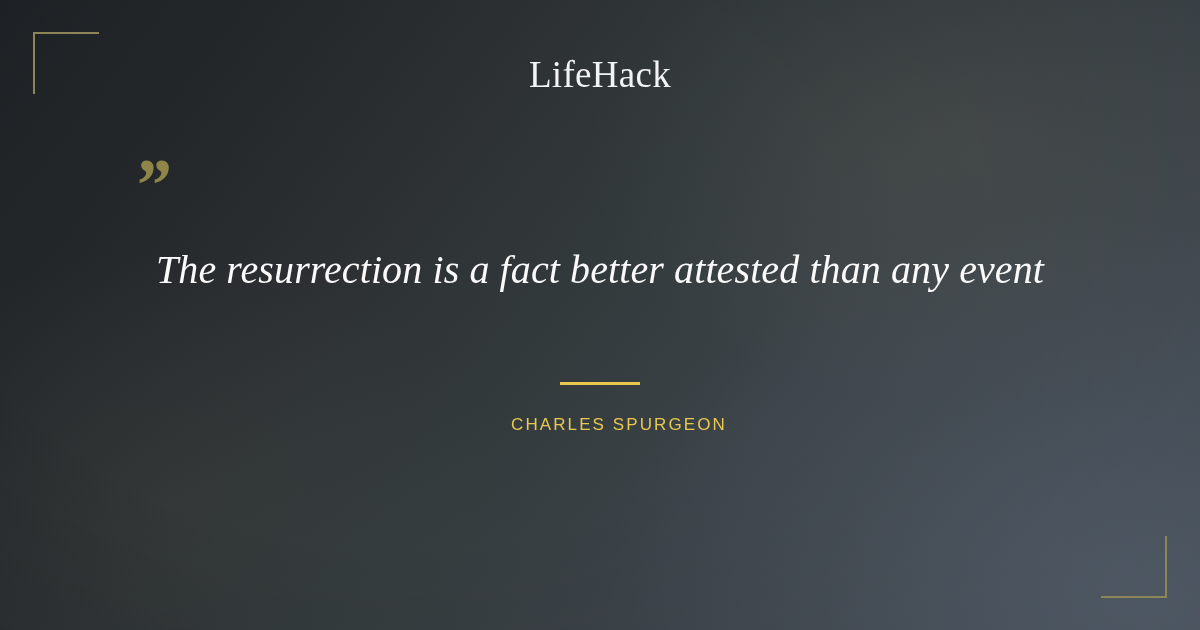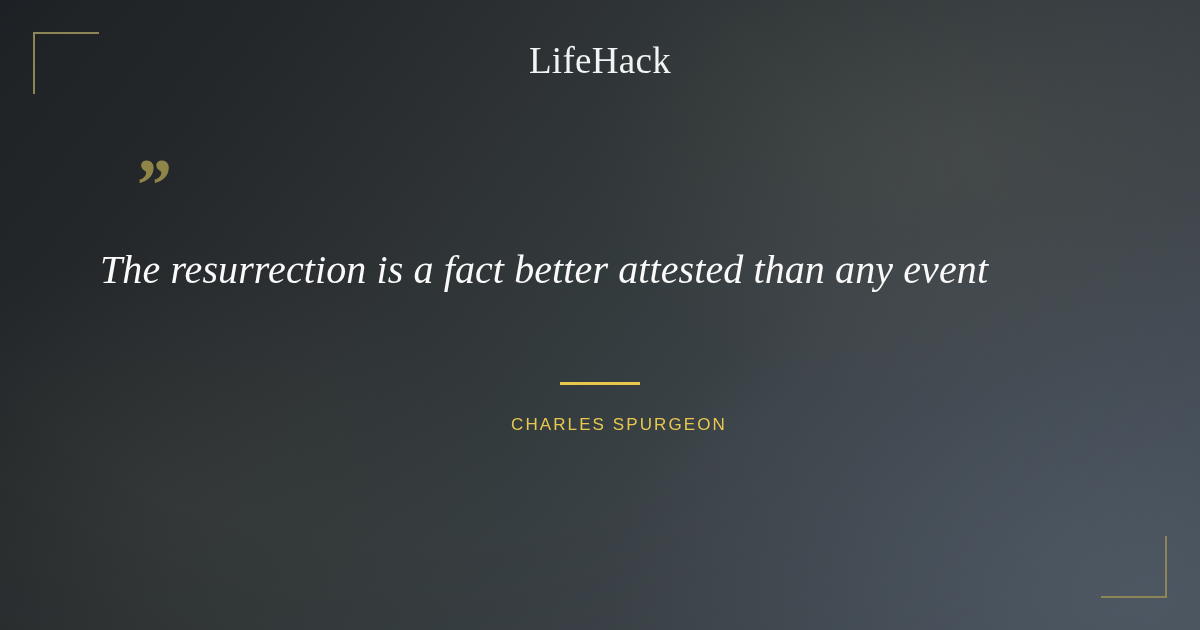--- a/index.html
+++ b/index.html
@@ -53,21 +53,21 @@
   .corner-tl .h { left: 0; top: 0; width: 66px; height: 2px; }
   .corner-tl .v { left: 0; top: 0; width: 2px; height: 62px; }
 
   .corner-br { left: 1101px; top: 536px; width: 66px; height: 62px; }
   .corner-br .h { left: 0; bottom: 0; width: 66px; height: 2px; }
   .corner-br .v { right: 0; top: 0; width: 2px; height: 62px; }
 
   
   .logo {
     position: absolute;
-    top: 40px;
+    top: 54px;
     left: 0;
     width: 1200px;
     text-align: center;
     font-family: "Liberation Serif", "DejaVu Serif", serif;
     font-size: 37px;
     line-height: 42px;
     letter-spacing: 0.3px;
     color: #f2f3f4;
     font-weight: 400;
   }
@@ -93,21 +93,21 @@
     color: #8f8549;
     letter-spacing: -2px;
     user-select: none;
   }
 
   .quote-text {
     position: absolute;
     left: 100px;
     top: 243px;
     width: 1000px;
-    text-align: left;
+    text-align: center;
     font-family: "Liberation Serif", "DejaVu Serif", serif;
     font-style: italic;
     font-weight: 400;
     font-size: 40px;
     line-height: 53px;
     color: #fafafa;
     letter-spacing: 0.1px;
   }
 
   .divider {

